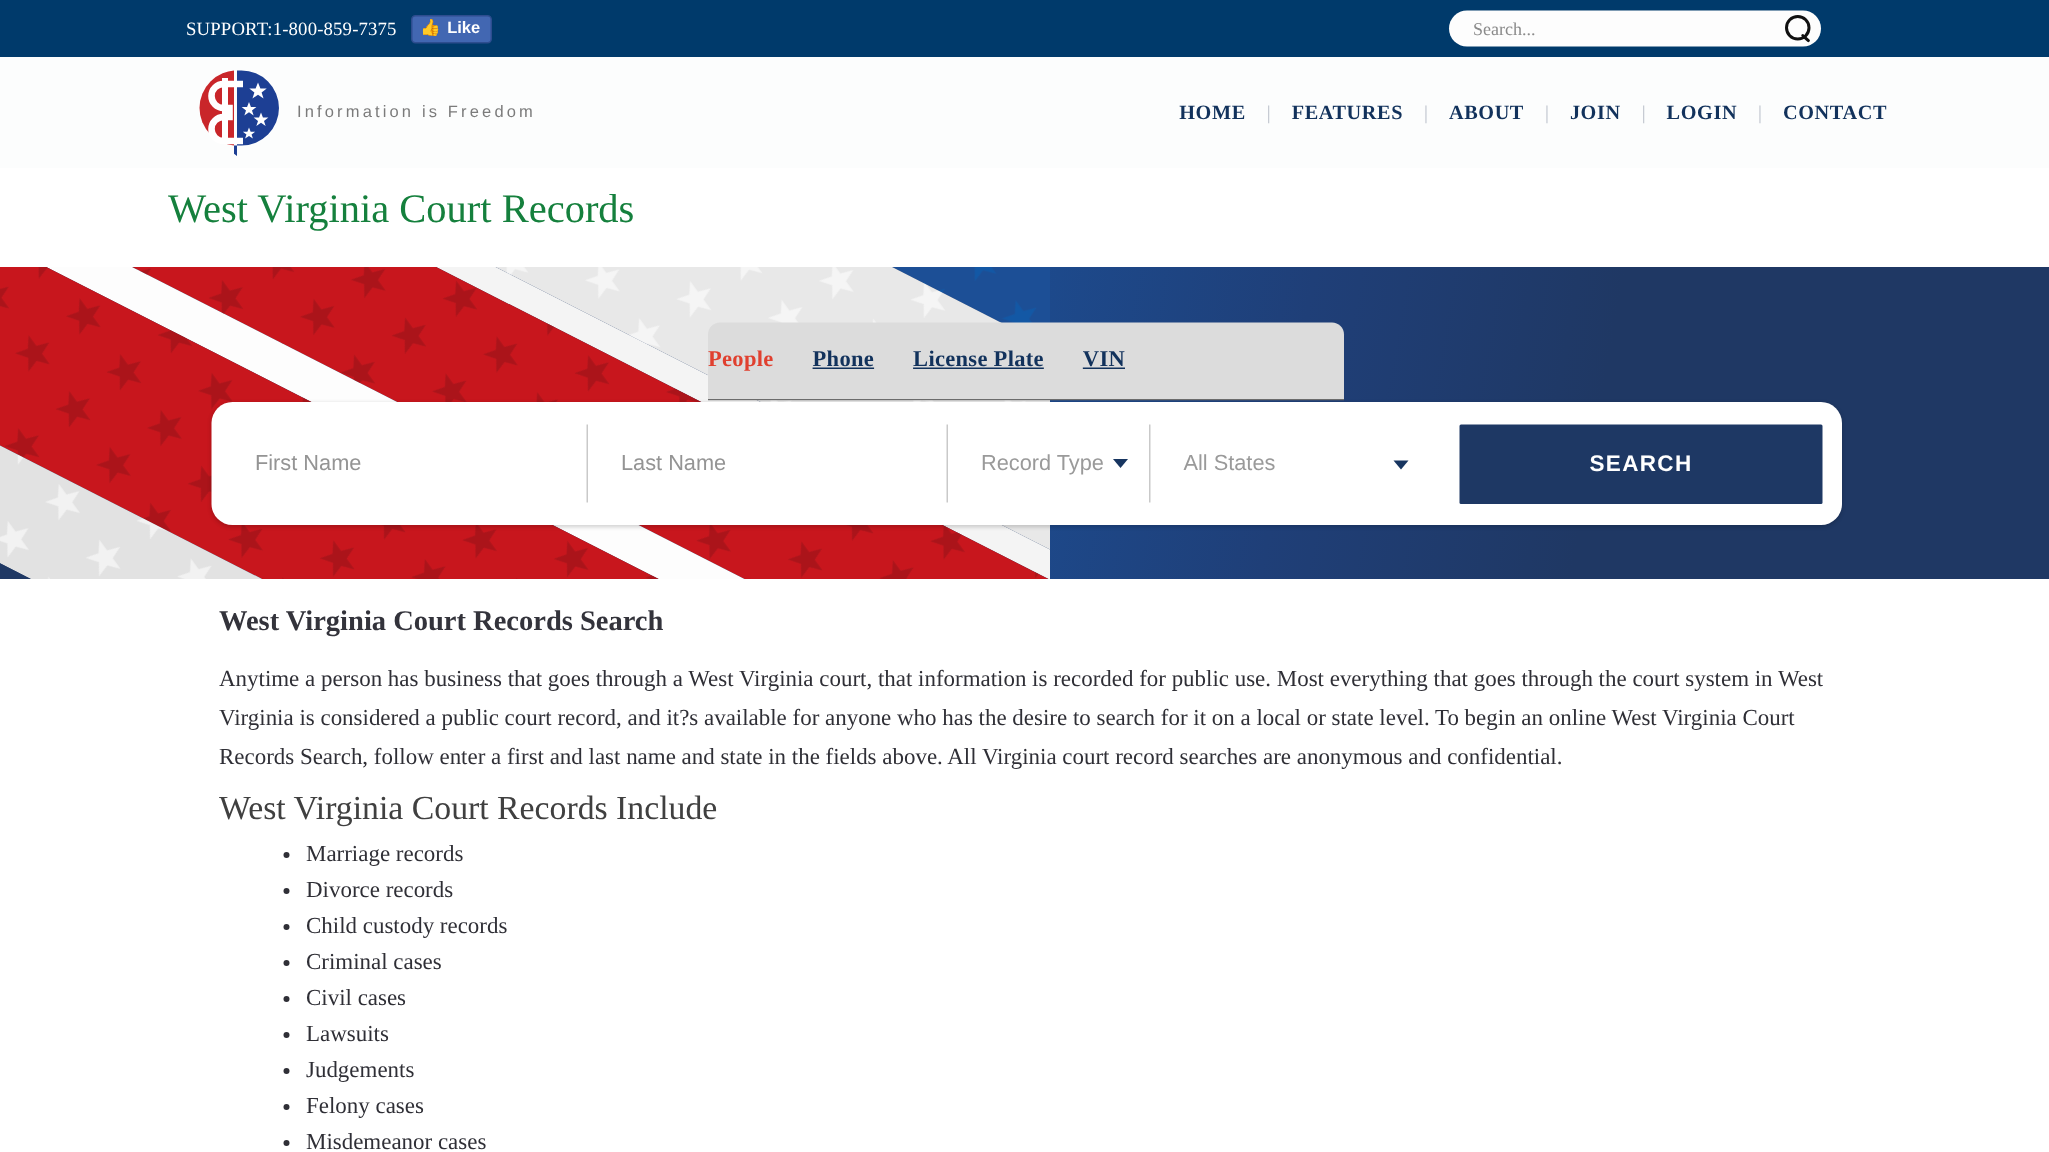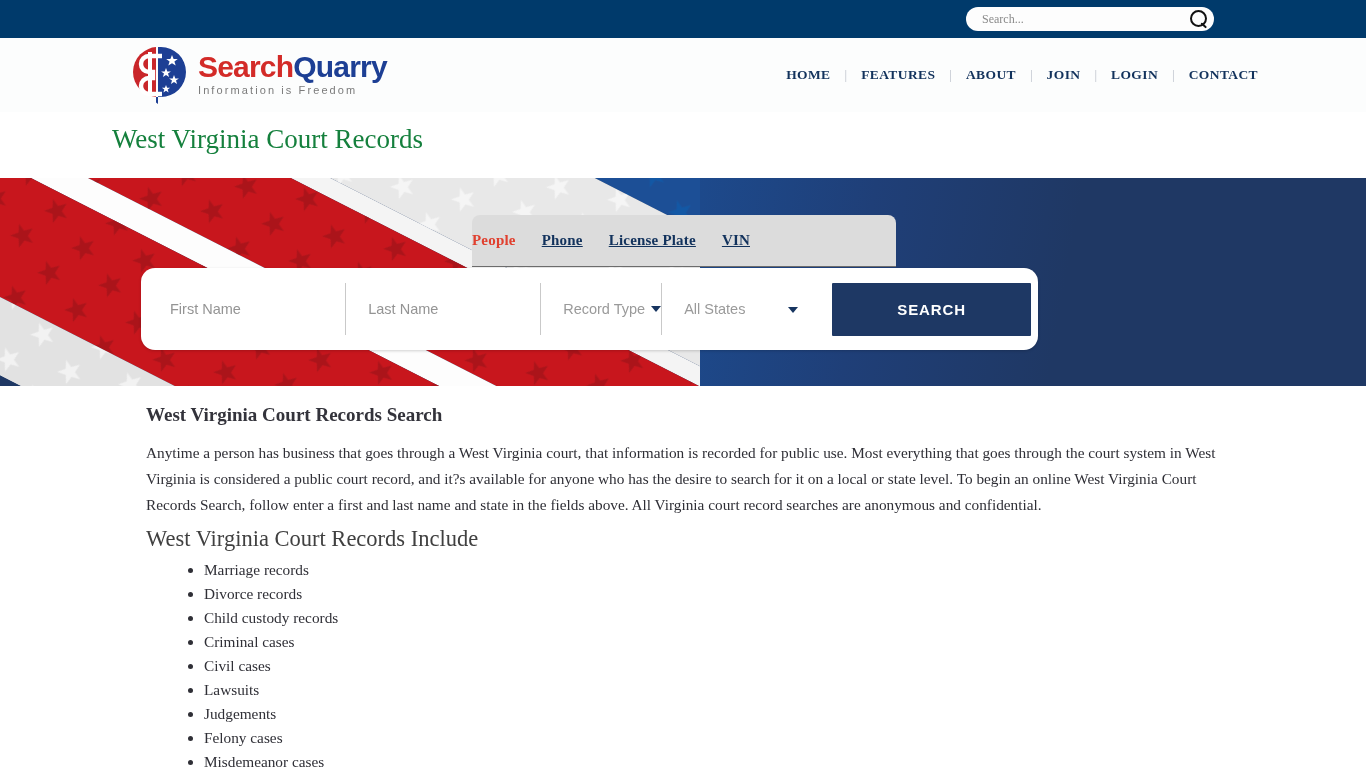--- a/index.html
+++ b/index.html
@@ -126,21 +126,21 @@
   }
   .tab {
     font-family:"Liberation Serif", serif;
     font-size:15px; font-weight:bold; letter-spacing:.2px;
     color:#12325c; text-decoration:underline; cursor:pointer;
   }
   .tab.active { color:#e0402f; text-decoration:none; }
 
   
   .searchform {
-    position:absolute; left:141px; top:268px; width:897px; height:82px;
+    position:absolute; left:141px; top:268px; width:1087px; height:82px;
     background:#ffffff; border-radius:14px;
     box-shadow:0 1px 3px rgba(0,0,0,.18);
     display:flex; align-items:center; z-index:6;
     padding:0 7px;
   }
   .field {
     height:52px; display:flex; align-items:center;
     border-right:1px solid #c9c9c9; position:relative;
   }
   .field:last-of-type { border-right:none; }
@@ -193,20 +193,27 @@
   ul.reclist { margin:0; padding-left:58px; list-style:disc; }
   ul.reclist li {
     font-family:"Liberation Serif", serif;
     font-size:15.3px; color:#2f2f36; line-height:24px;
   }
 </style>
 </head>
 <body>
 
 <div class="topbar">
+  <div class="support-wrap">
+    <span class="support-text">SUPPORT:1-800-859-7375</span>
+    <div class="fb-like">
+      <span class="thumb">👍</span>
+      <span class="lbl">Like</span>
+    </div>
+  </div>
   <div class="topsearch">
     <input type="text" placeholder="Search..." style="">
     <span class="mag"></span>
   </div>
 </div>
 
 <div class="header">
   <div class="logo">
     <div class="logo-mark">
       <svg width="62" height="62" viewBox="0 0 62 62" aria-hidden="true">
@@ -228,23 +235,20 @@
         <path d="M22 9 v42" fill="none" stroke="#ffffff" stroke-width="4"></path>
         <g fill="#ffffff">
           <polygon points="44,12 45.6,16 49.8,16 46.4,18.6 47.7,22.6 44,20.2 40.3,22.6 41.6,18.6 38.2,16 42.4,16"></polygon>
           <polygon points="38,25 39.3,28.4 42.9,28.4 40,30.6 41.1,34 38,31.9 34.9,34 36,30.6 33.1,28.4 36.7,28.4"></polygon>
           <polygon points="46,32 47.3,35.4 50.9,35.4 48,37.6 49.1,41 46,38.9 42.9,41 44,37.6 41.1,35.4 44.7,35.4"></polygon>
           <polygon points="38,42 39.1,44.8 42.1,44.8 39.7,46.6 40.6,49.4 38,47.7 35.4,49.4 36.3,46.6 33.9,44.8 36.9,44.8"></polygon>
         </g>
       </svg>
     </div>
     <div class="logo-text">
-      <div class="logo-title">
-        <span class="sq-red">Search</span><span class="sq-blue">Quarry</span>
-      </div>
       <div class="logo-sub">Information is Freedom</div>
     </div>
   </div>
 
   <div class="nav">
     <a href="#">HOME</a>
     <span class="sep">|</span>
     <a href="#">FEATURES</a>
     <span class="sep">|</span>
     <a href="#">ABOUT</a>

